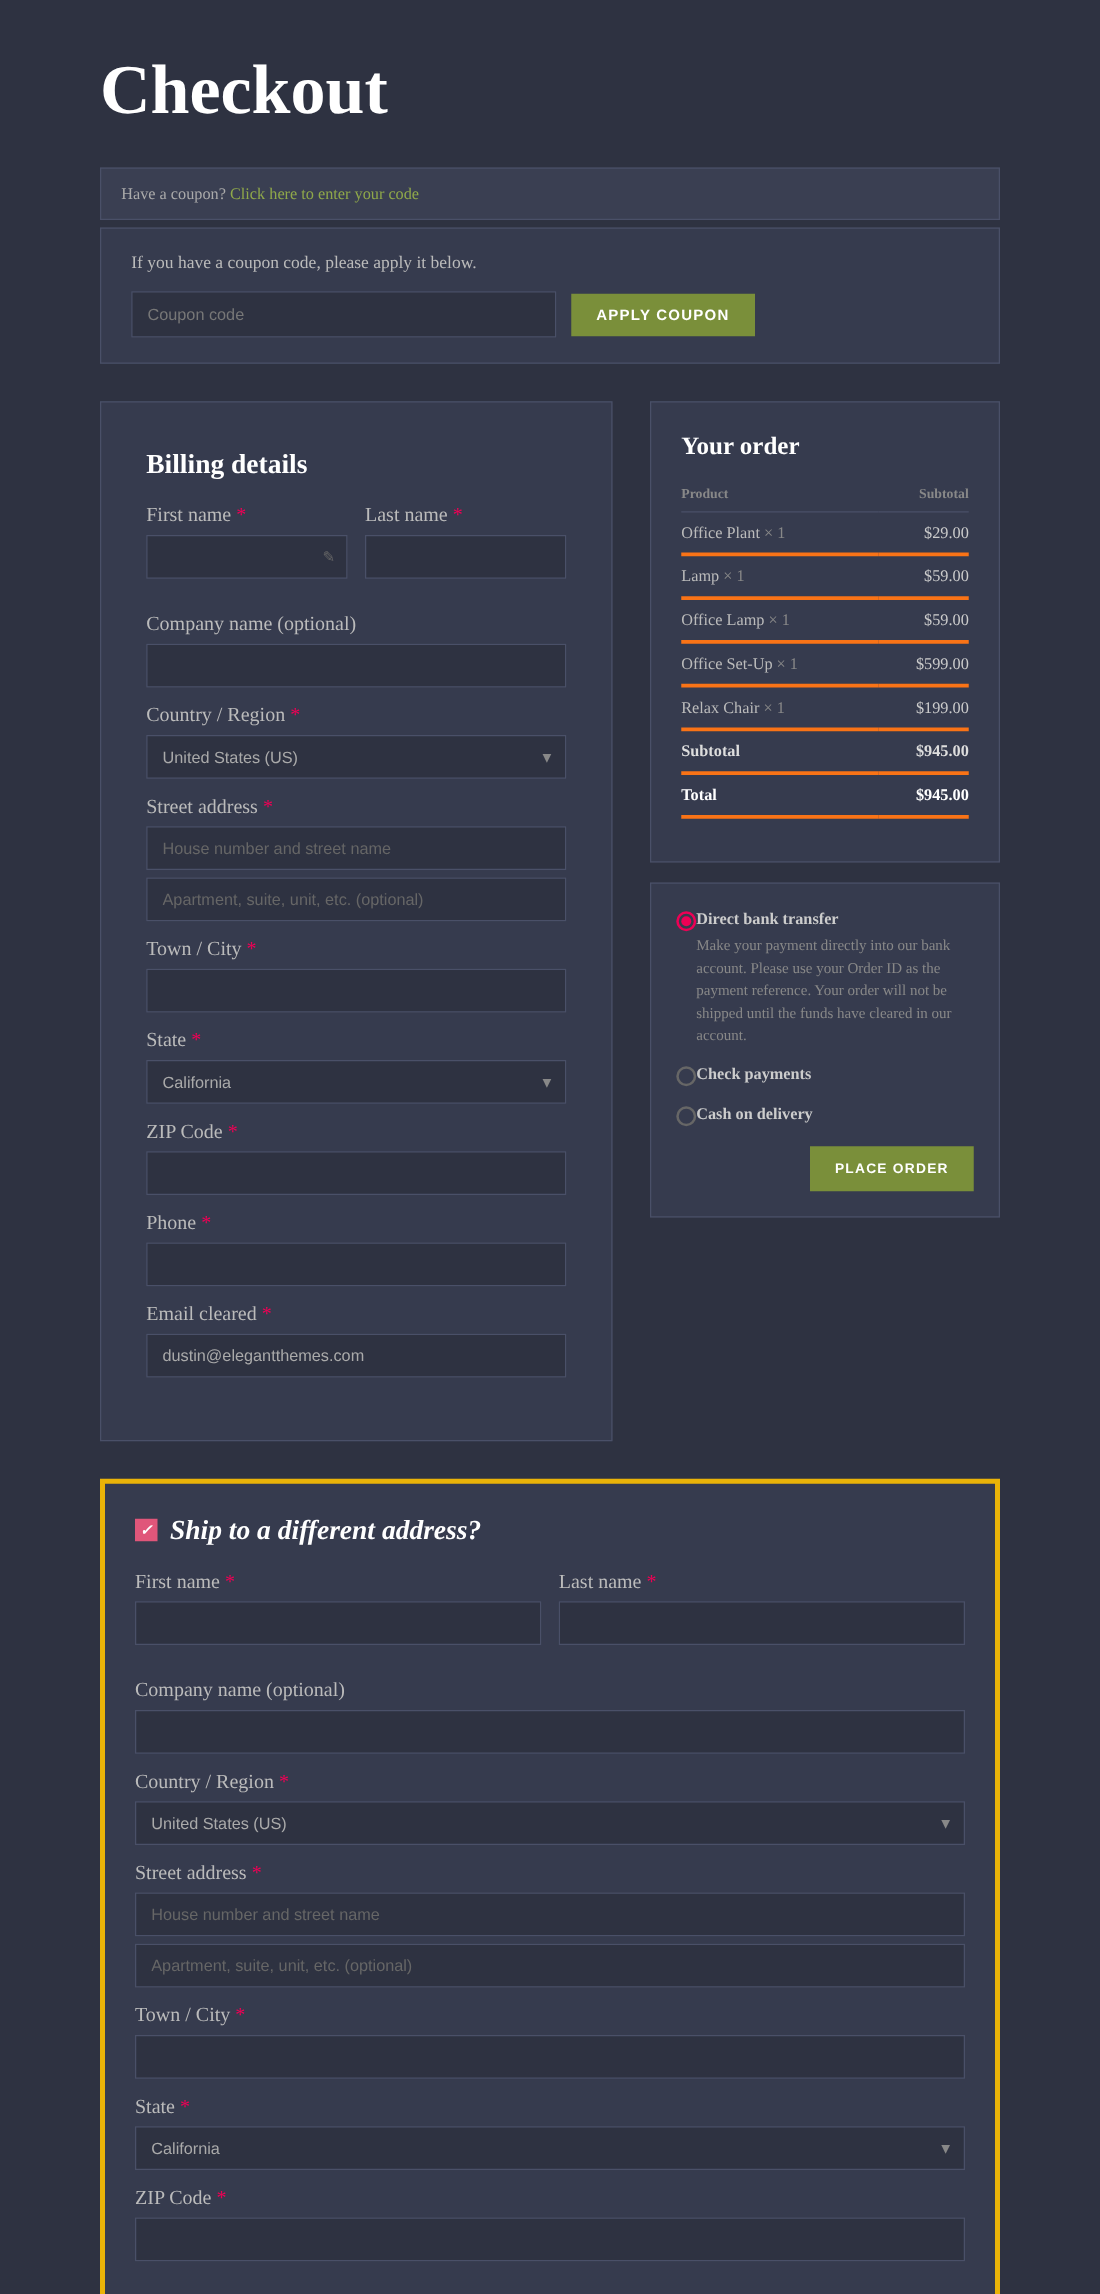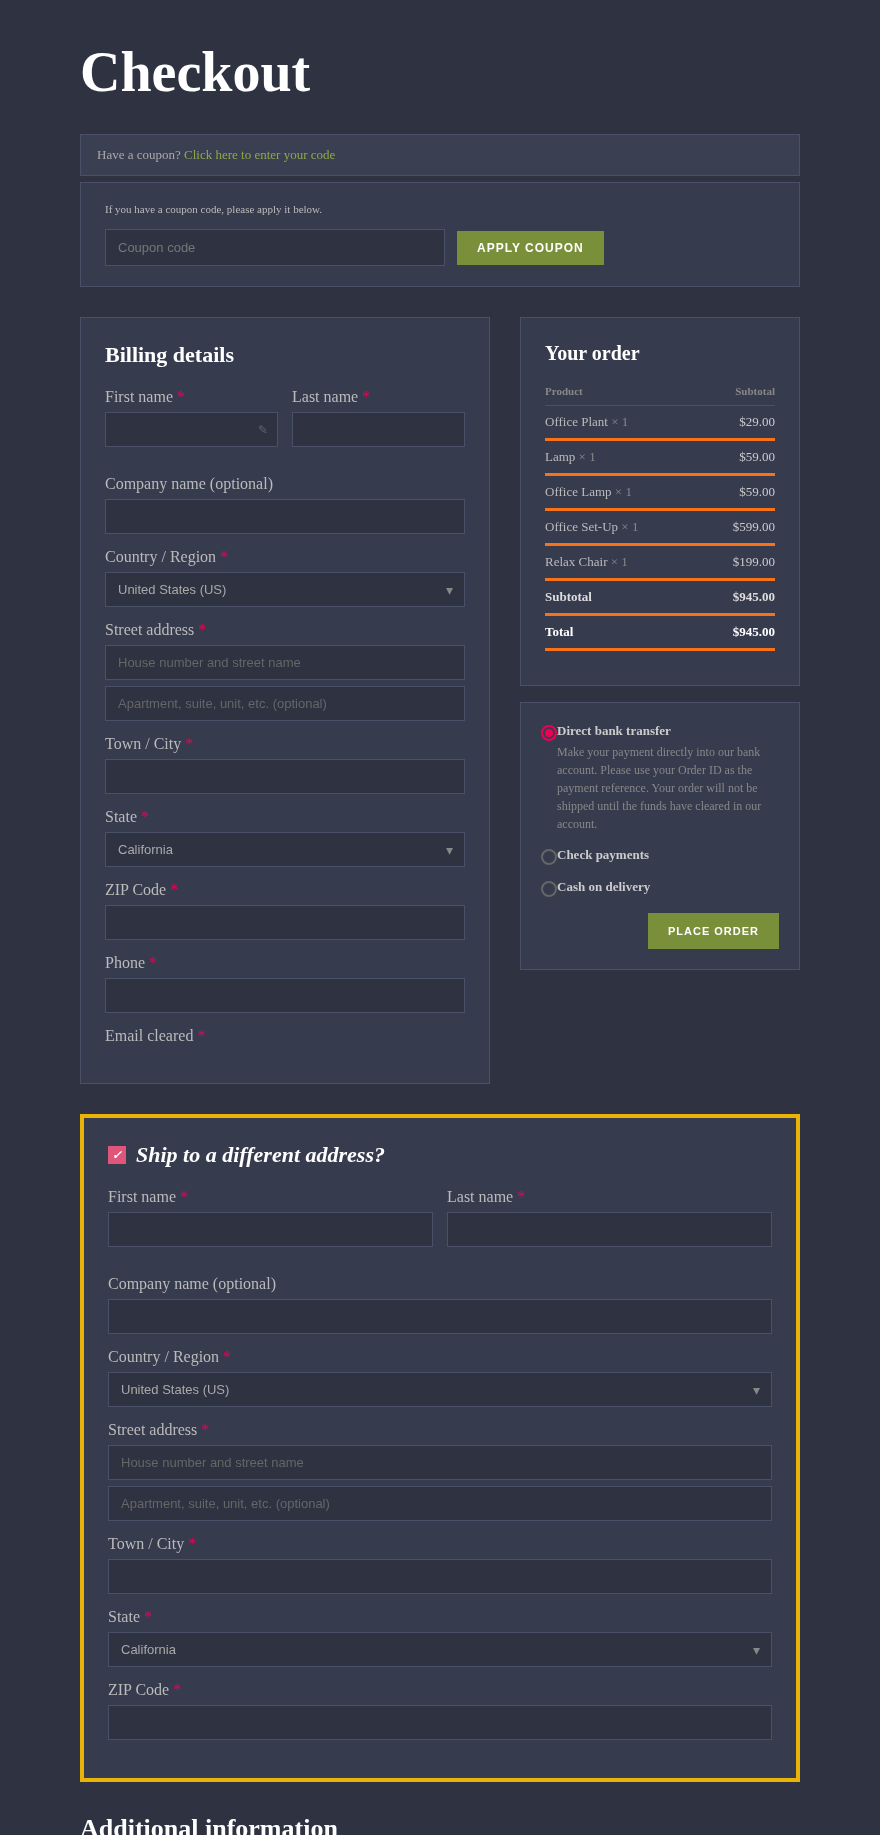--- a/index.html
+++ b/index.html
@@ -35,21 +35,21 @@
       text-decoration: none;
     }
     .coupon-box {
       background-color: #363b4e;
       border: 1px solid #4a5068;
       padding: 20px 24px;
       margin-bottom: 30px;
     }
     .coupon-box p {
       margin-bottom: 14px;
-      font-size: 11px;
+      font-size: 14px;
       color: #bbb;
     }
     .coupon-row {
       display: flex;
       gap: 12px;
       align-items: center;
     }
     .coupon-input {
       flex: 1;
       background: #2e3241;
@@ -75,21 +75,21 @@
 
     .main-grid {
       display: grid;
       grid-template-columns: 1fr 280px;
       gap: 30px;
       margin-bottom: 30px;
     }
     .section-box {
       background-color: #363b4e;
       border: 1px solid #4a5068;
-      padding: 24px;
+      padding: 36px;
     }
     .section-title {
       font-size: 22px;
       font-weight: 700;
       color: #fff;
       margin-bottom: 20px;
       font-family: Georgia, serif;
     }
     .form-row {
       display: grid;
@@ -403,20 +403,21 @@
           <span class="required"> *</span>
         </label>
         <input class="form-input" type="text" style="">
       </div>
 
       <div class="form-group">
         <label class="form-label">
           <span>Email cleared</span>
           <span class="required"> *</span>
         </label>
+        <input class="form-input" type="email" value="dustin@elegantthemes.com" style="">
       </div>
     </div>
 
     <div>
 
       <div class="order-panel">
         <h2 class="order-title">Your order</h2>
         <table class="order-table">
           <thead>
             <tr>

